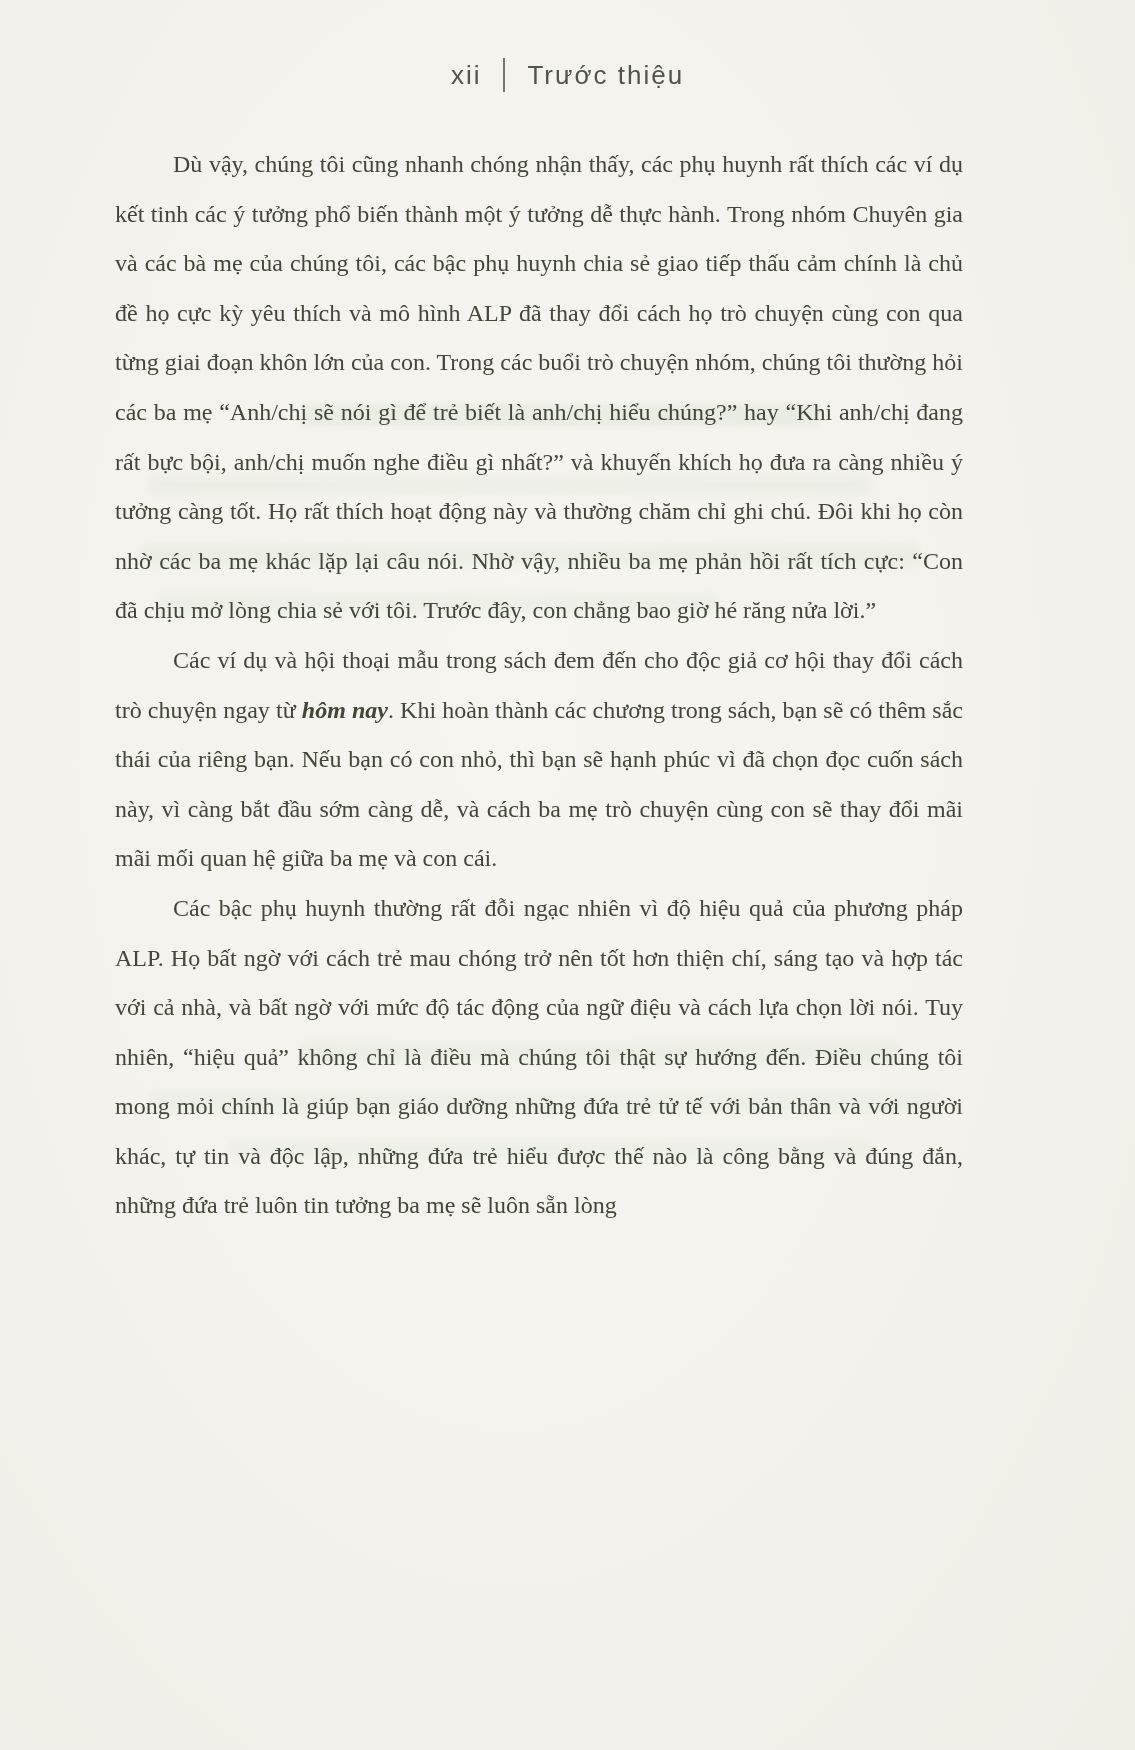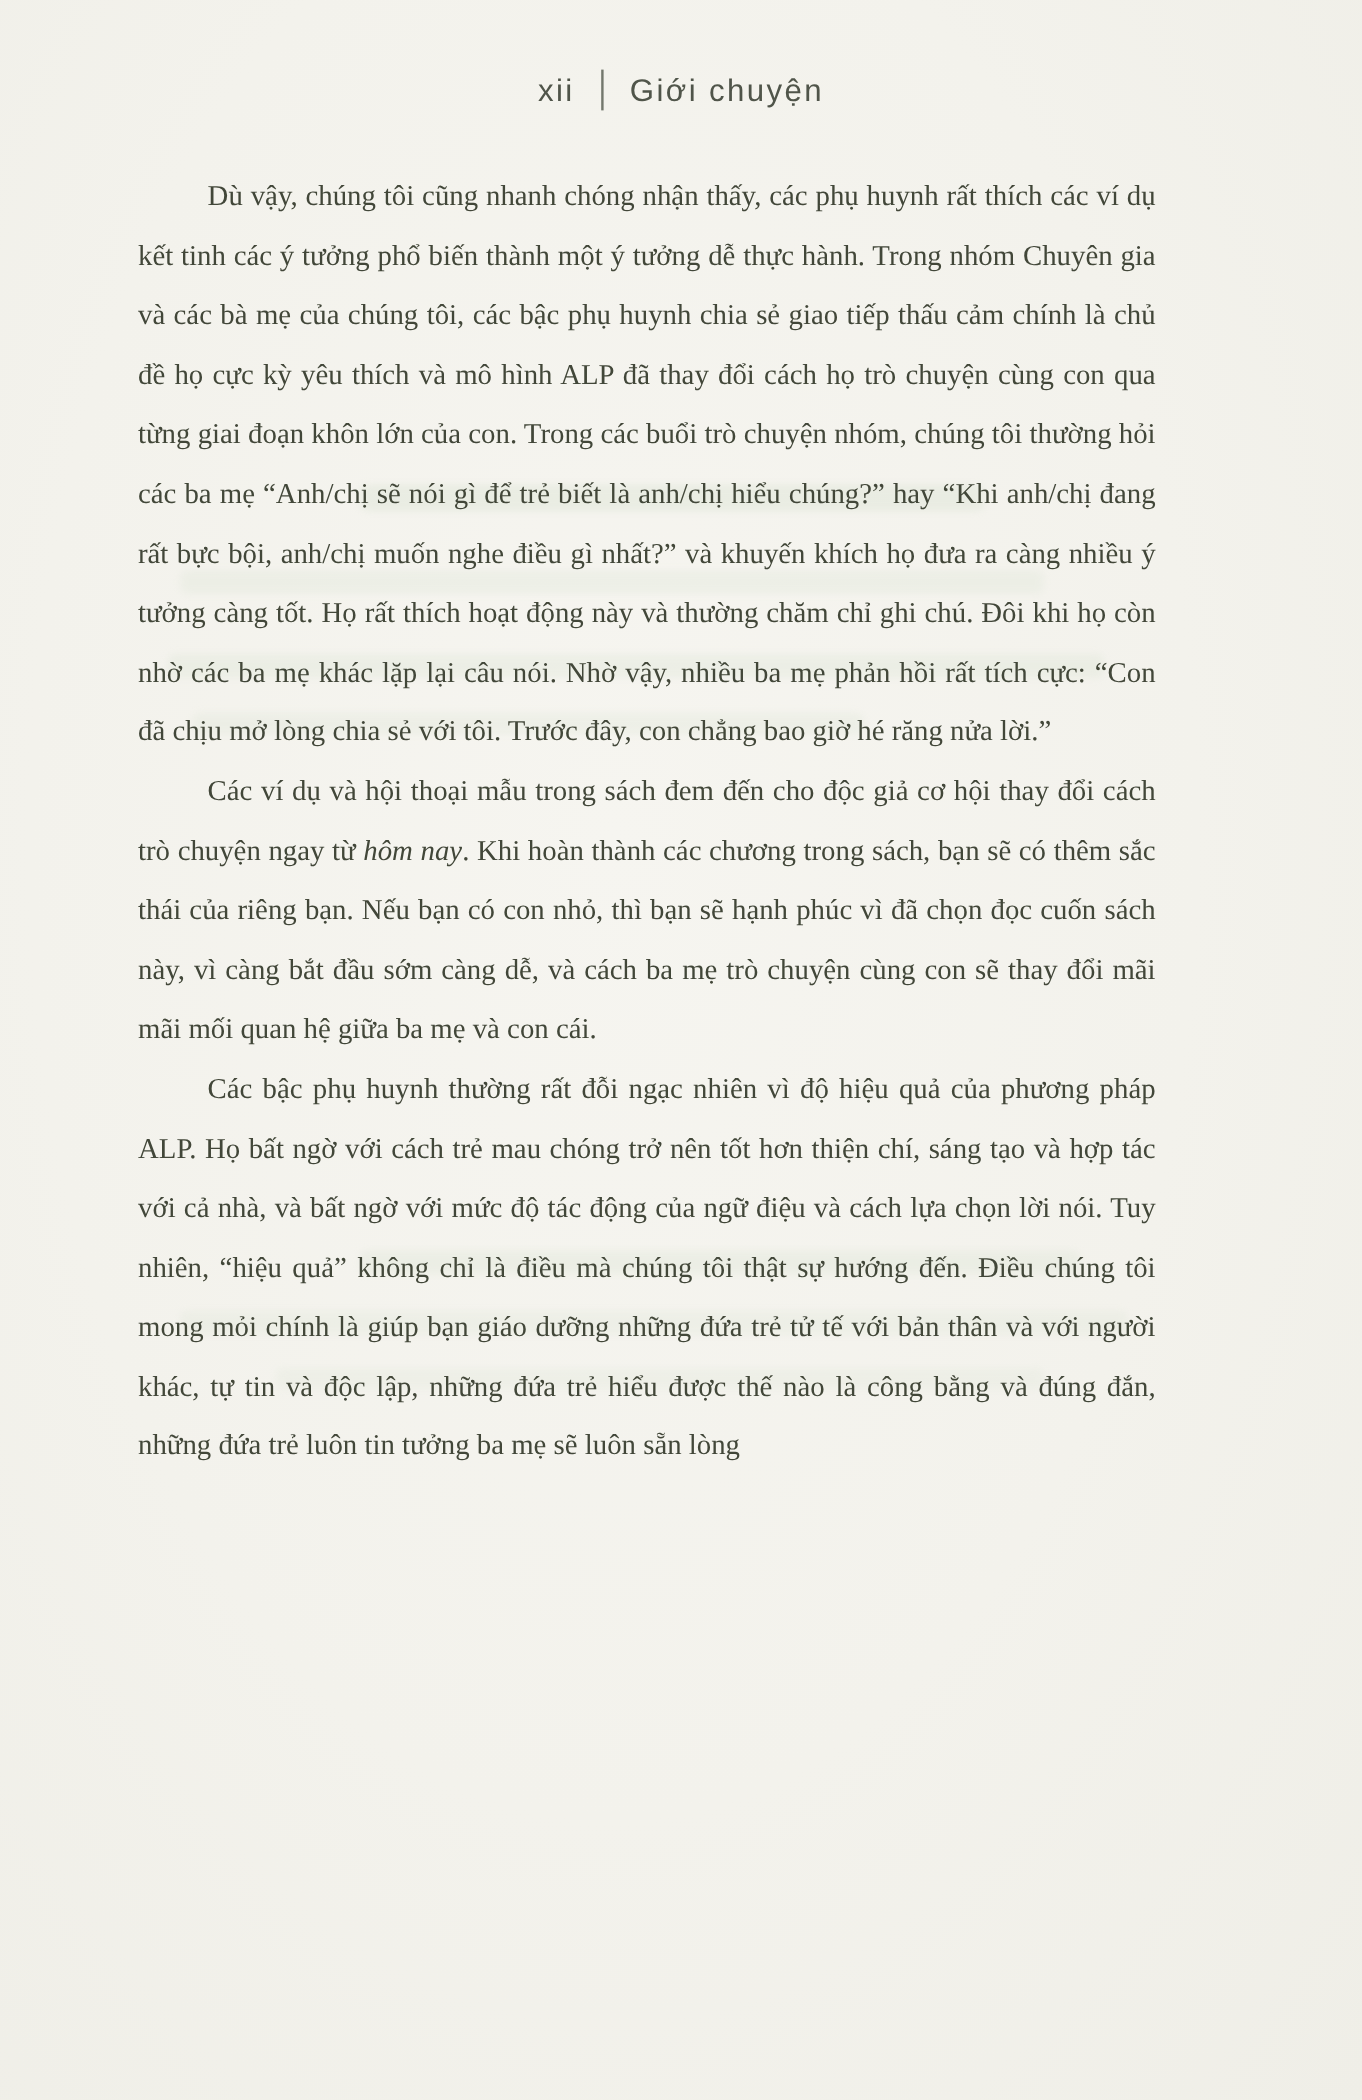--- a/index.html
+++ b/index.html
@@ -46,20 +46,21 @@
     line-height: 49.6px;
     text-align: justify;
     text-justify: inter-word;
   }
   .body-paragraph {
     margin: 0;
     text-indent: 58px;
   }
   .body-paragraph .italic {
     font-style: italic;
+    font-weight: bold;
   }
   
   .smudge {
     position: absolute;
     background: #dde5d6;
     opacity: 0.45;
     filter: blur(3px);
     border-radius: 6px;
     pointer-events: none;
   }
@@ -72,21 +73,21 @@
   .s7 { left: 230px; top: 1140px; width: 640px; height: 18px; opacity: 0.25; }
 </style>
 </head>
 <body>
 
 <div class="page">
 
   <div class="running-header">
     <span>xii</span>
     <span class="header-divider"></span>
-    <span>Giới chuyện</span>
+    <span>Trước thiệu</span>
   </div>
 
   <div class="smudge s1"></div>
   <div class="smudge s2"></div>
   <div class="smudge s3"></div>
   <div class="smudge s4"></div>
   <div class="smudge s5"></div>
   <div class="smudge s6"></div>
   <div class="smudge s7"></div>
 

